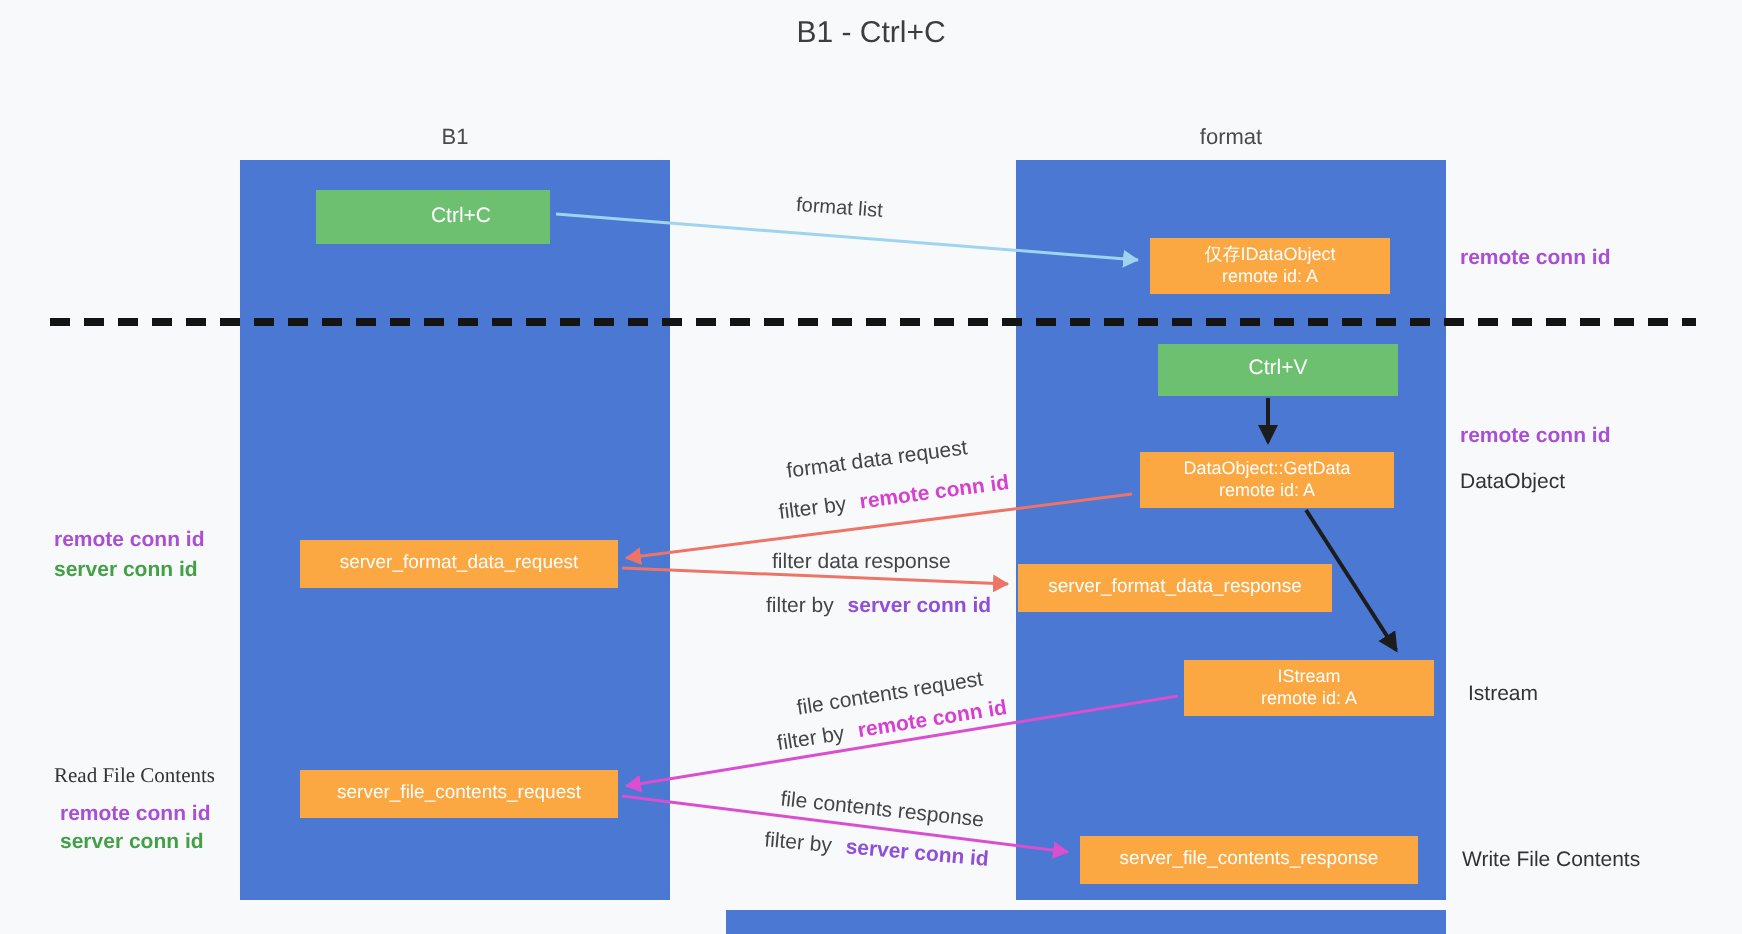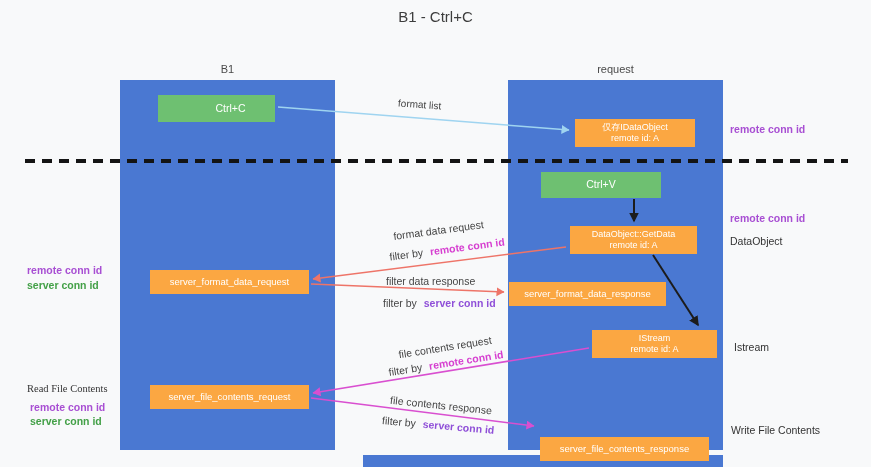--- a/index.html
+++ b/index.html
@@ -39,21 +39,21 @@
 <div class="canvas">
 
   <div class="title">
     <div>B1 - Ctrl+C</div>
   </div>
 
   <div class="lane-header" style="left:120px;">
     <div>B1</div>
   </div>
   <div class="lane-header" style="left:508px;">
-    <div>request</div>
+    <div>format</div>
   </div>
 
   <div class="lane" style="left:120px;"></div>
   <div class="lane" style="left:508px;"></div>
   <div class="strip" style="left:363px; top:455px; width:360px; height:12px;"></div>
 
   <svg class="arrows" width="871" height="467">
     <defs>
       <marker id="ah-blue" markerWidth="10" markerHeight="10" refX="7.5" refY="4.5" orient="auto" markerUnits="userSpaceOnUse">
         <path d="M0,0 L8,4.5 L0,9 z" fill="#9fd4f0"></path>
@@ -88,21 +88,21 @@
 
   <div class="node green" style="left:158px; top:95px; width:117px; height:27px;padding-left:28px;">
     <span class="ln">Ctrl+C</span>
   </div>
 
   <div class="node orange" style="left:575px; top:119px; width:120px; height:28px; font-size:9px;">
     <span class="ln">仅存IDataObject</span>
     <span class="ln">remote id: A</span>
   </div>
 
-  <div class="node green" style="left:541px; top:172px; width:120px; height:26px;">
+  <div class="node green" style="left:579px; top:172px; width:120px; height:26px;">
     <span class="ln">Ctrl+V</span>
   </div>
 
   <div class="node orange" style="left:570px; top:226px; width:127px; height:28px; font-size:9px;">
     <span class="ln">DataObject::GetData</span>
     <span class="ln">remote id: A</span>
   </div>
 
   <div class="node orange" style="left:150px; top:270px; width:159px; height:24px;">
     <span class="ln">server_format_data_request</span>
@@ -114,21 +114,21 @@
 
   <div class="node orange" style="left:592px; top:330px; width:125px; height:28px; font-size:9px;">
     <span class="ln">IStream</span>
     <span class="ln">remote id: A</span>
   </div>
 
   <div class="node orange" style="left:150px; top:385px; width:159px; height:24px;">
     <span class="ln">server_file_contents_request</span>
   </div>
 
-  <div class="node orange" style="left:540px; top:418px; width:169px; height:24px;margin-top:19px;">
+  <div class="node orange" style="left:540px; top:418px; width:169px; height:24px;">
     <span class="ln">server_file_contents_response</span>
   </div>
 
   <div class="alabel" style="left:398px; top:99px; transform:rotate(4deg); font-size:10px;">
     <span>format list</span>
   </div>
 
   <div class="alabel" style="left:393px; top:224px; transform:rotate(-7.5deg);">
     <span>format data request</span>
   </div>

